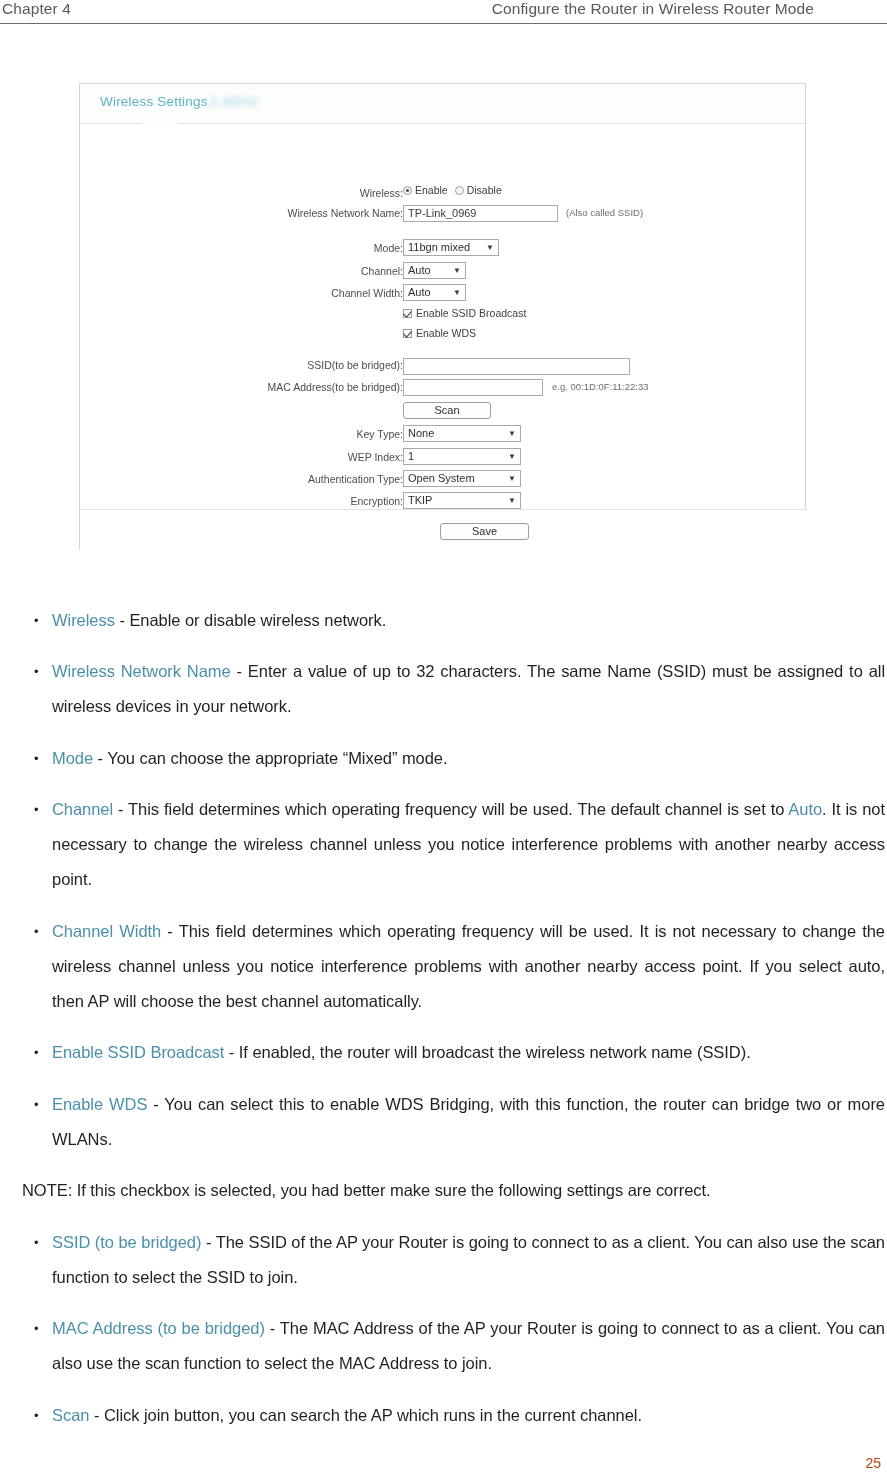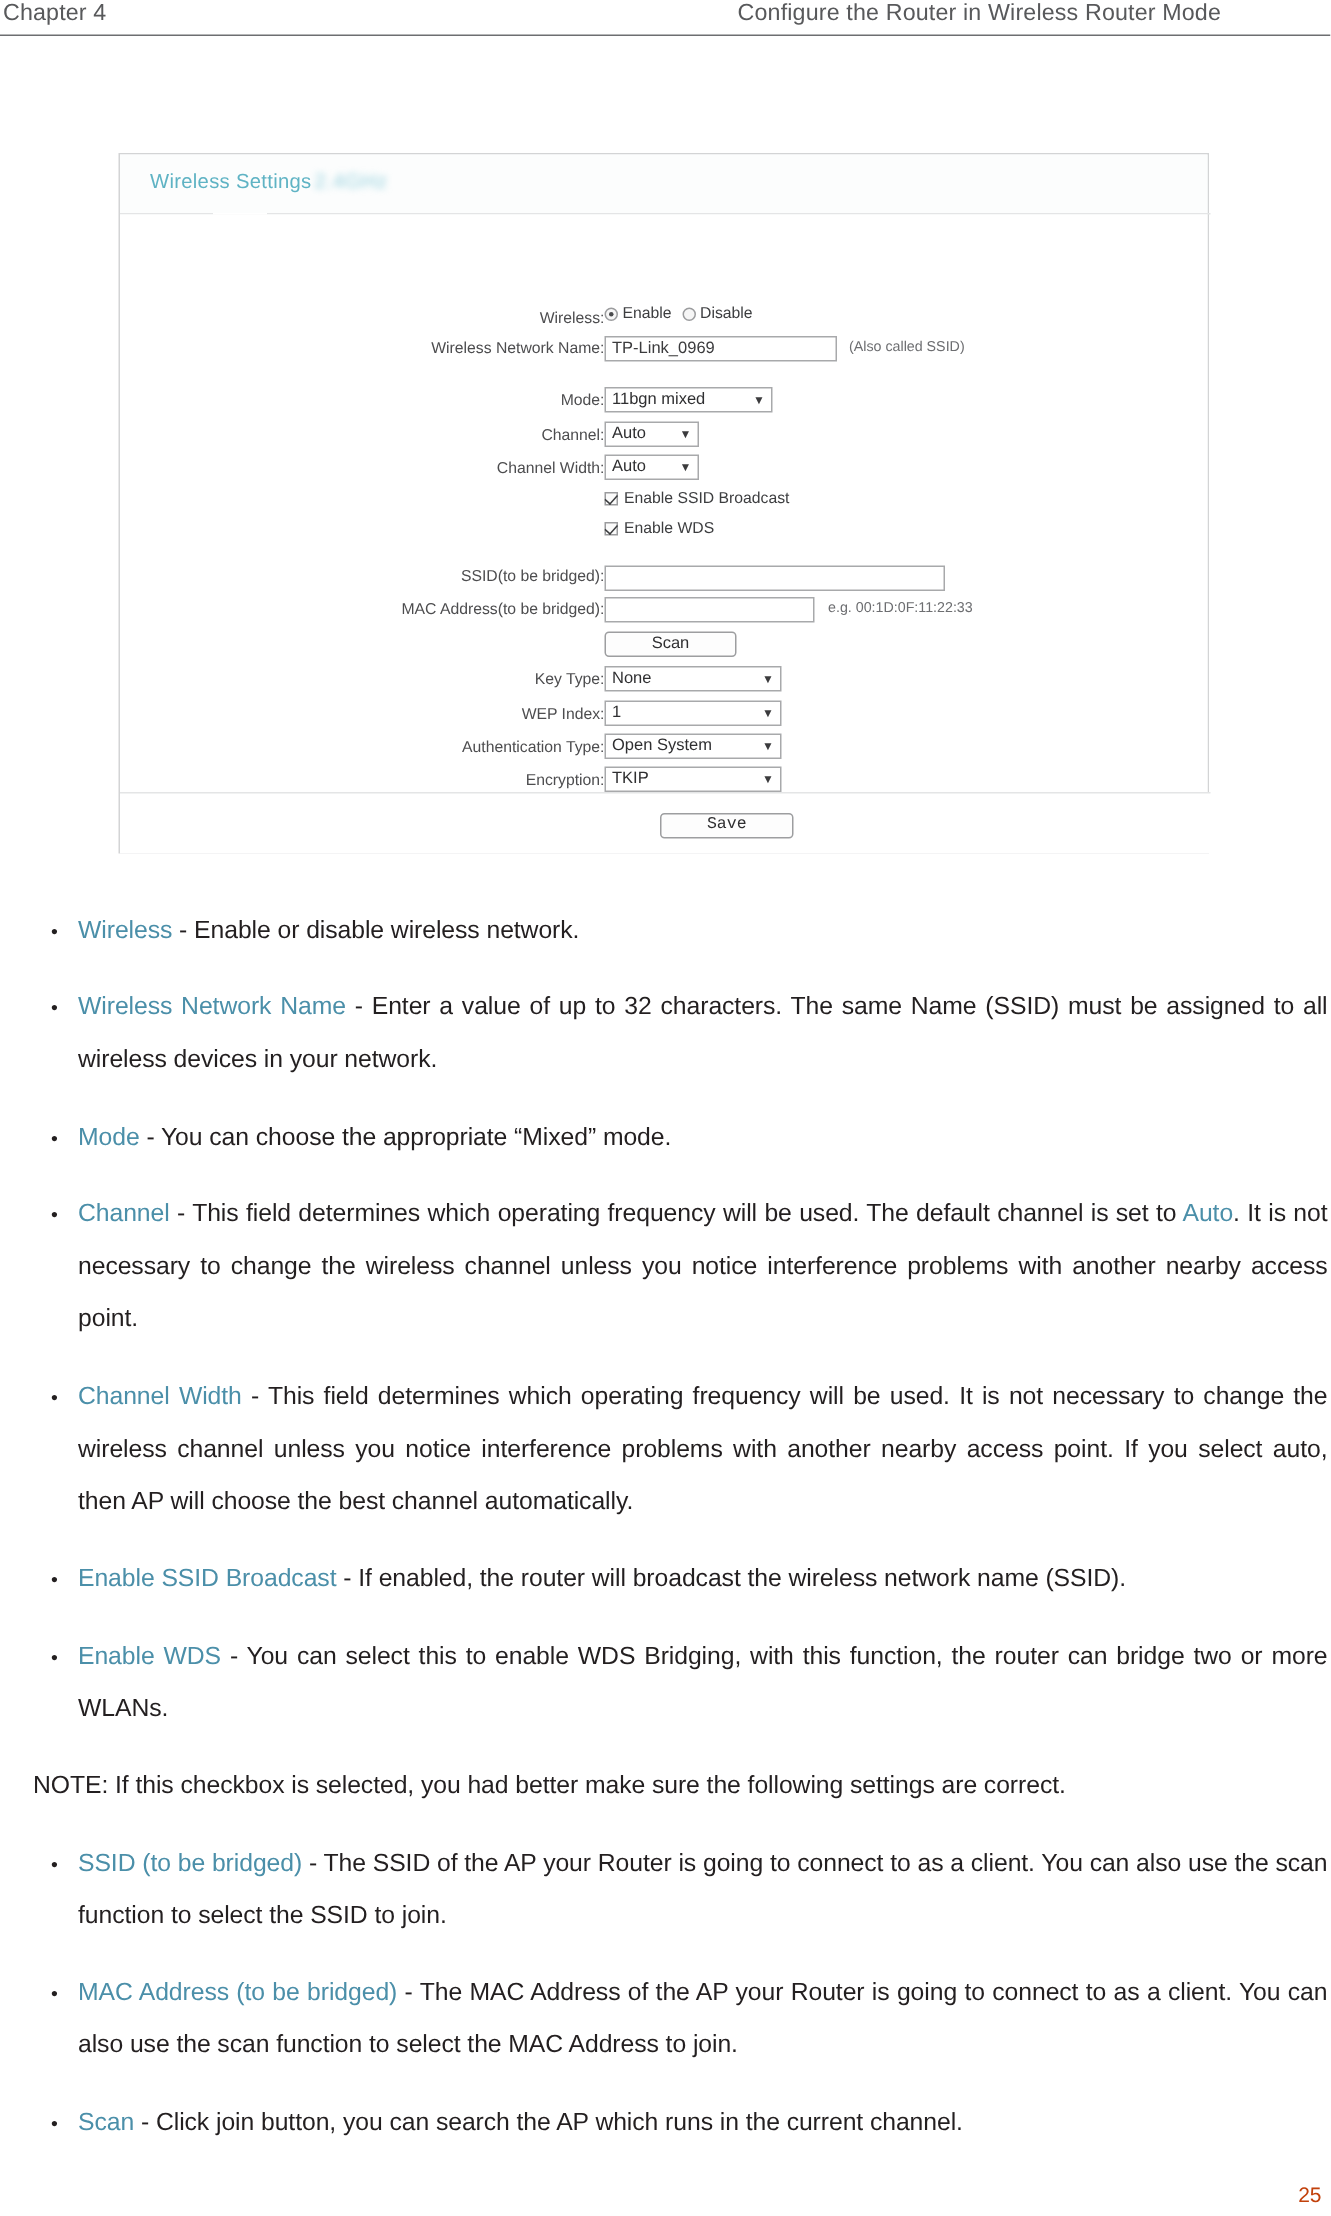--- a/index.html
+++ b/index.html
@@ -44,21 +44,21 @@
     left: 0; top: 23px;
     width: 887px;
     height: 1px;
     background: #6d6e71;
   }
 
   
   .screenshot {
     position: absolute;
     left: 79px;
-    top: 102px;
+    top: 83px;
     width: 727px;
     height: 467px;
     background: #ffffff;
     border: 1px solid #d3d4d5;
   }
   .panel-tabbar {
     position: relative;
     height: 40px;
     background: #fcfdfd;
   }
@@ -228,21 +228,20 @@
     height: 41px;
     border-top: 1px solid #e4e5e6;
     background: #ffffff;
   }
   .save-btn {
     position: absolute;
     left: 360px;
     top: 13px;
     width: 89px;
     height: 17px;
-    font-family: Liberation Mono, monospace;
   }
 
   
   .content {
     position: absolute;
     left: 0;
     top: 586px;
     width: 887px;
   }
   .bullet {
@@ -329,21 +328,21 @@
     </div>
     <div class="ctl" style="top:80px; display:flex; align-items:center; gap:8px;">
       <input class="textbox" style="width: 155px;" value="TP-Link_0969">
       <span class="hint">(Also called SSID)</span>
     </div>
 
     <div class="flabel-wrap" style="top:115px;">
       <span class="flabel">Mode:</span>
     </div>
     <div class="ctl" style="top:115px;">
-      <div class="selectbox" style="width:112px;">
+      <div class="selectbox" style="width:96px;">
         <span>11bgn mixed</span>
         <span class="caret">▼</span>
       </div>
     </div>
 
     <div class="flabel-wrap" style="top:138px;">
       <span class="flabel">Channel:</span>
     </div>
     <div class="ctl" style="top:138px;">
       <div class="selectbox" style="width:63px;">

